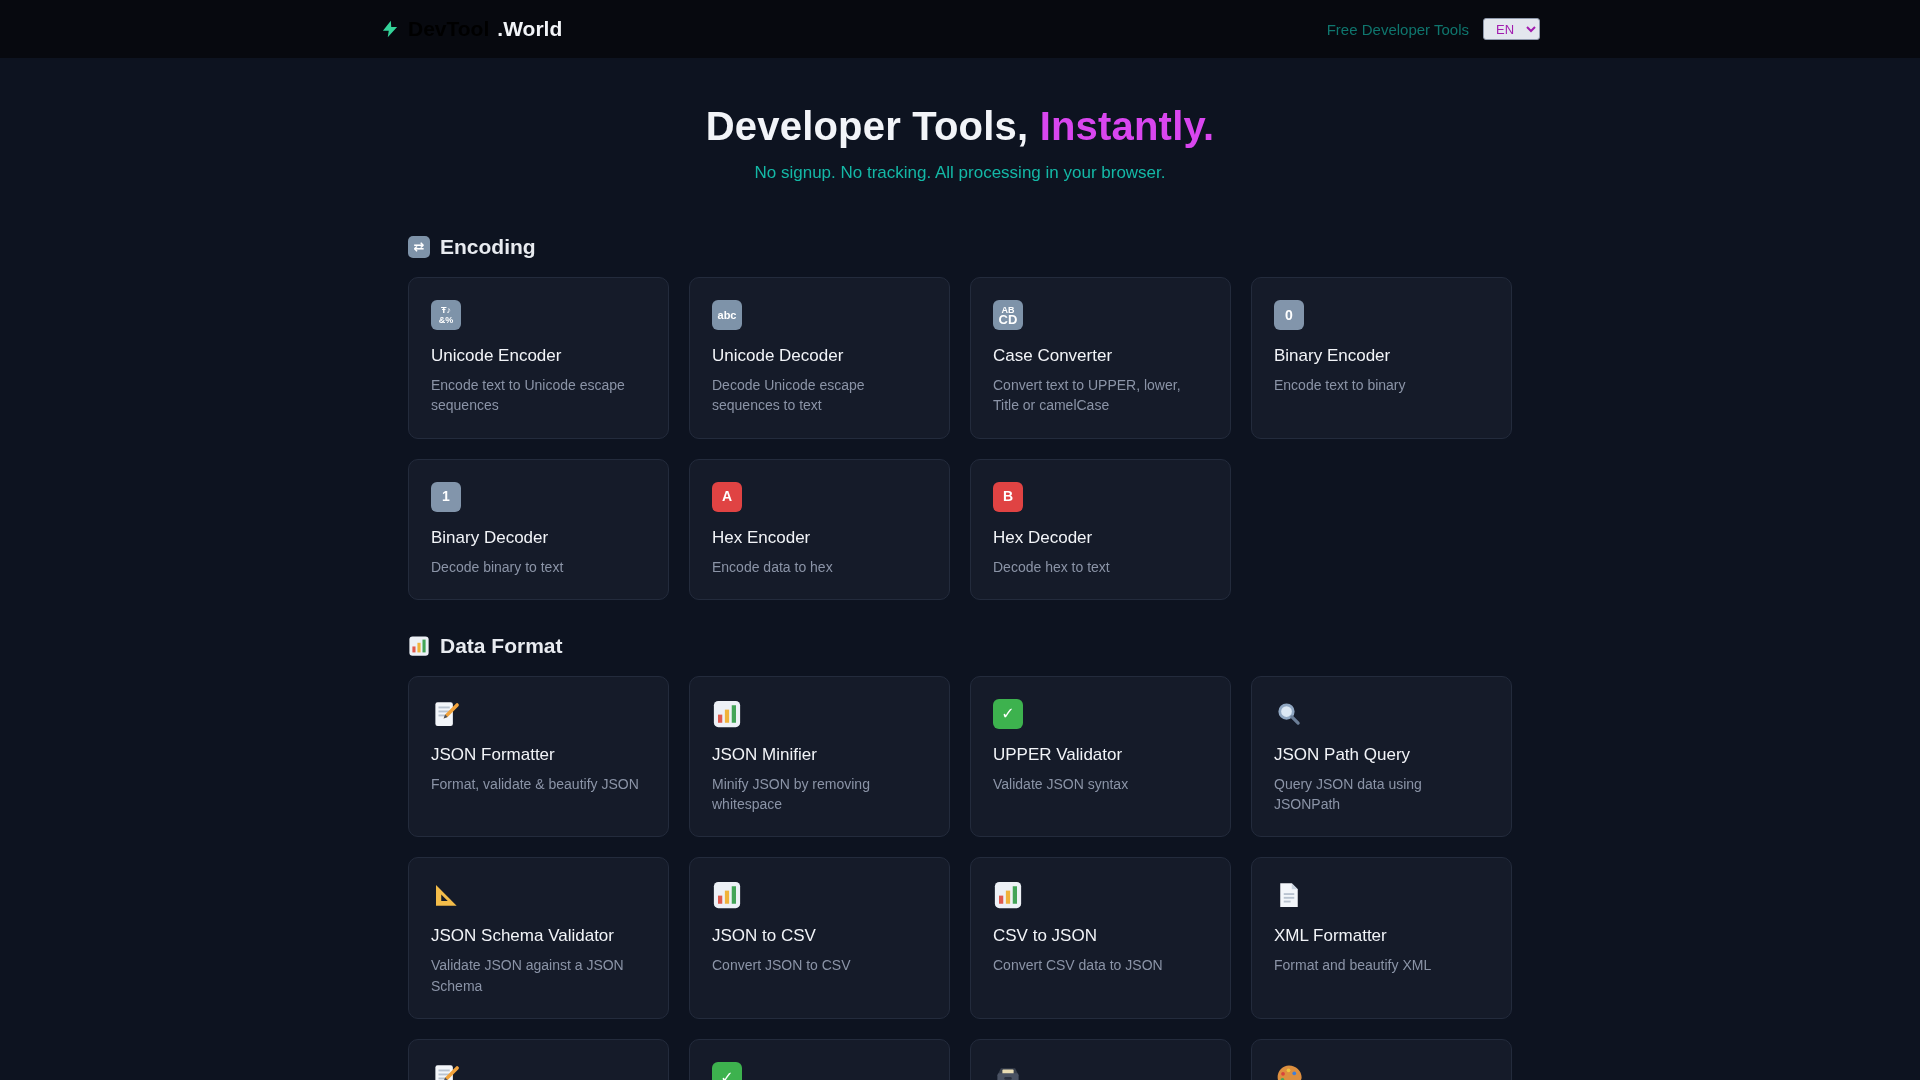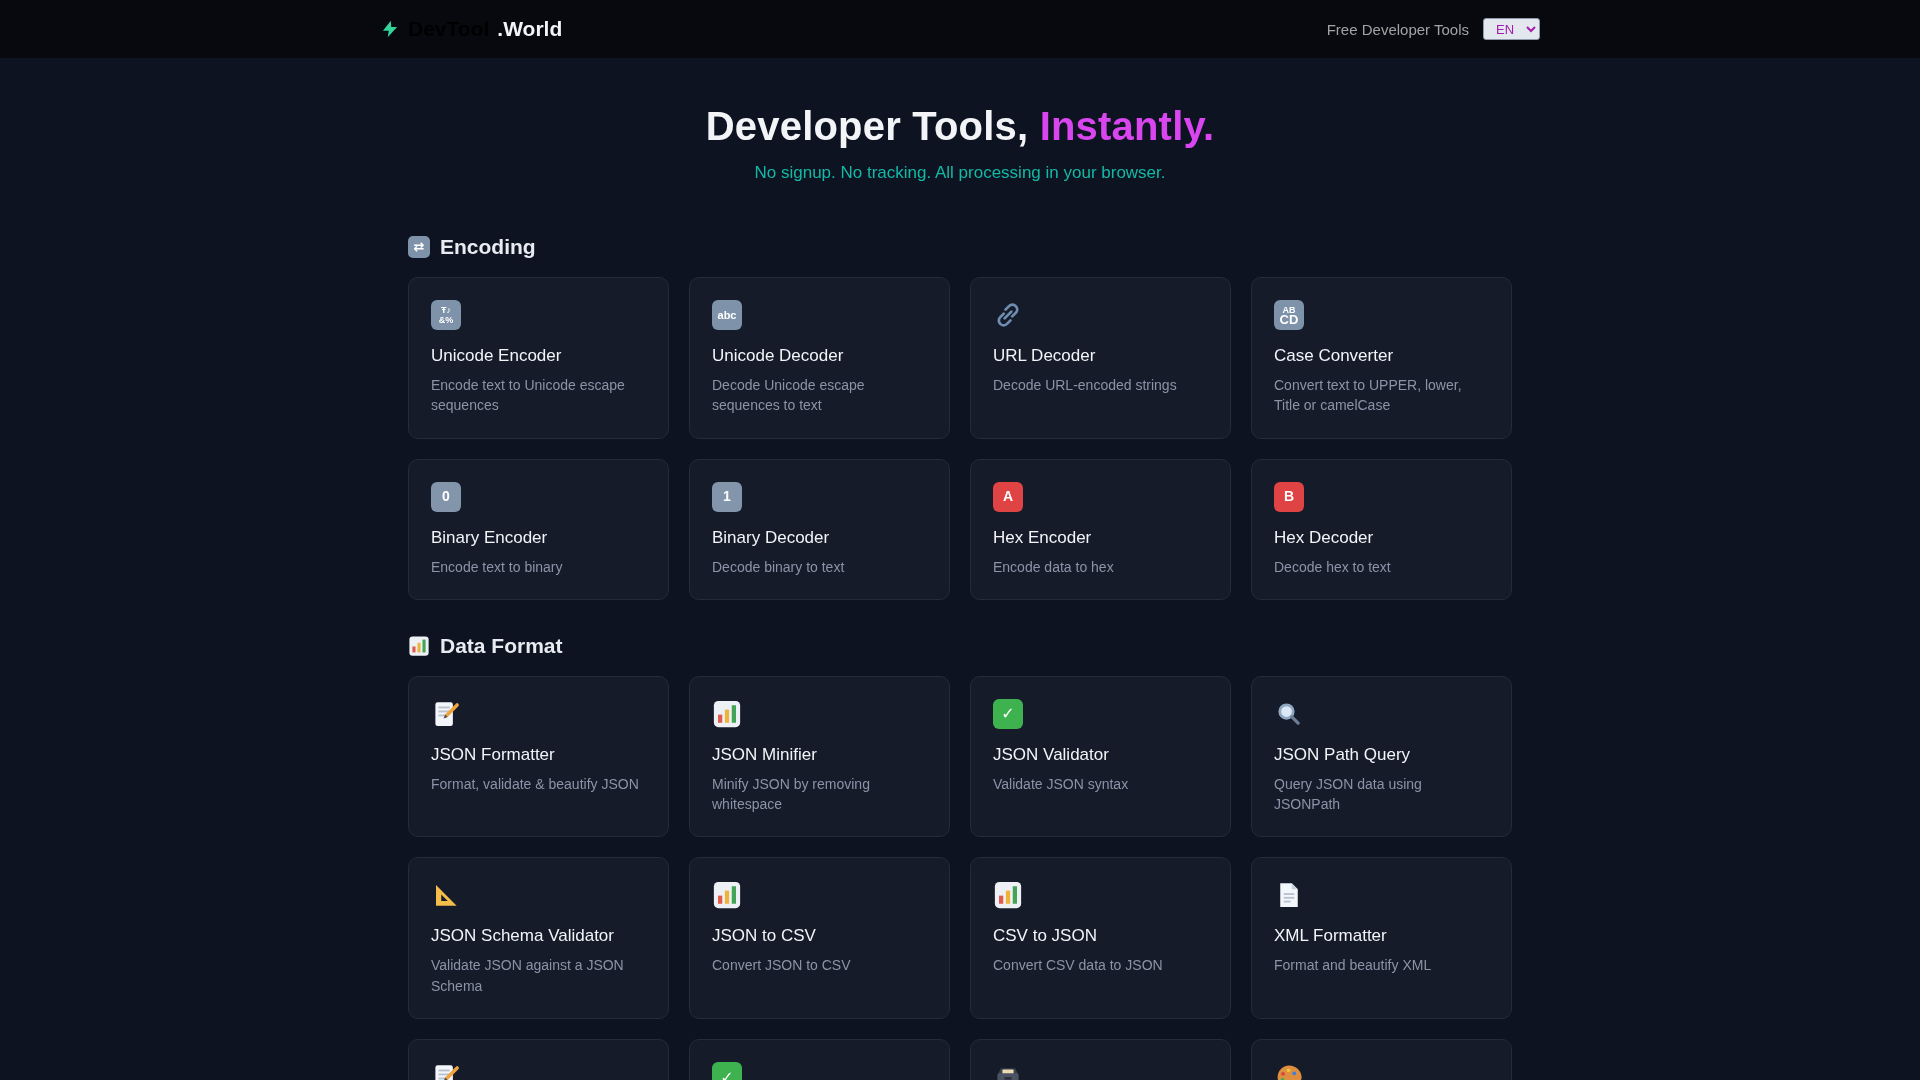--- a/index.html
+++ b/index.html
@@ -12,21 +12,21 @@
   }
 
   
   .header { height: 58px; background: #07090f; display: flex; align-items: center; }
   .header-inner { width: 1160px; margin: 0 auto; display: flex; justify-content: space-between; align-items: center; }
   .brand { display: flex; align-items: center; gap: 8px; font-size: 21px; font-weight: 700; cursor: pointer; }
   .bolt-holder { width: 20px; height: 20px; display: block; }
   .bolt-holder svg { display: block; width: 100%; height: 100%; }
   .brand-secondary { color: #f2f4f8; }
   .header-right { display: flex; align-items: center; gap: 14px; }
-  .tagline { color: #a3a3a3; font-size: 15px; }
+  .tagline { color: #0f766e; font-size: 15px; }
   select.lang {
     background: #e3e7ee; color: #a21caf; border: 1px solid #8f99ab;
     border-radius: 3px; font-size: 13px; padding: 2px 8px; height: 22px;
     font-family: "Liberation Sans", "DejaVu Sans", sans-serif;
   }
 
   
   .hero { text-align: center; padding: 46px 0 40px; }
   .hero-title { margin: 0; font-size: 40px; font-weight: 800; color: #f2f4f8; letter-spacing: 0.2px; }
   .accent { color: #d946ef; }
@@ -104,33 +104,20 @@
   <div class="card">
     <span class="tool-icon">
             <div class="sq" style="background:#7e93a9">
               <div style="font-size:11px;line-height:12px">abc</div>
             </div>
           </span>
     <h3 class="tool-title">Unicode Decoder</h3>
     <p class="tool-desc">Decode Unicode escape sequences to text</p>
   </div>
 
-  <div class="card">
-    <span class="tool-icon">
-            <svg viewBox="0 0 24 24">
-              <g fill="none" stroke="#6f8db0" stroke-width="2.2" stroke-linecap="round">
-                <path d="M9.3 14.7l5.4-5.4"></path>
-                <path d="M8.6 10.9l-2.8 2.8a3.8 3.8 0 1 0 5.4 5.4l2.8-2.8"></path>
-                <path d="M15.4 13.1l2.8-2.8a3.8 3.8 0 1 0-5.4-5.4l-2.8 2.8"></path>
-              </g>
-            </svg>
-          </span>
-    <h3 class="tool-title">URL Decoder</h3>
-    <p class="tool-desc">Decode URL-encoded strings</p>
-  </div>
 
   <div class="card">
     <span class="tool-icon">
             <div class="sq" style="background:#7e93a9">
               <div style="font-size:9px;line-height:10px">AB</div>
               <div style="font-size:13px;line-height:10px">CD</div>
             </div>
           </span>
     <h3 class="tool-title">Case Converter</h3>
     <p class="tool-desc">Convert text to UPPER, lower, Title or camelCase</p>
@@ -218,21 +205,21 @@
     <h3 class="tool-title">JSON Minifier</h3>
     <p class="tool-desc">Minify JSON by removing whitespace</p>
   </div>
 
   <div class="card">
     <span class="tool-icon">
             <div class="sq" style="background:#3db24e">
               <div style="font-size:16px;line-height:17px">✓</div>
             </div>
           </span>
-    <h3 class="tool-title">JSON Validator</h3>
+    <h3 class="tool-title">UPPER Validator</h3>
     <p class="tool-desc">Validate JSON syntax</p>
   </div>
 
   <div class="card">
     <span class="tool-icon">
             <svg viewBox="0 0 24 24">
               <circle cx="10" cy="10" r="5.4" fill="#dce8f4" stroke="#90a7c2" stroke-width="2.2"></circle>
               <path d="M14.3 14.3l5 5" stroke="#6b7e97" stroke-width="2.6" stroke-linecap="round"></path>
             </svg>
           </span>

